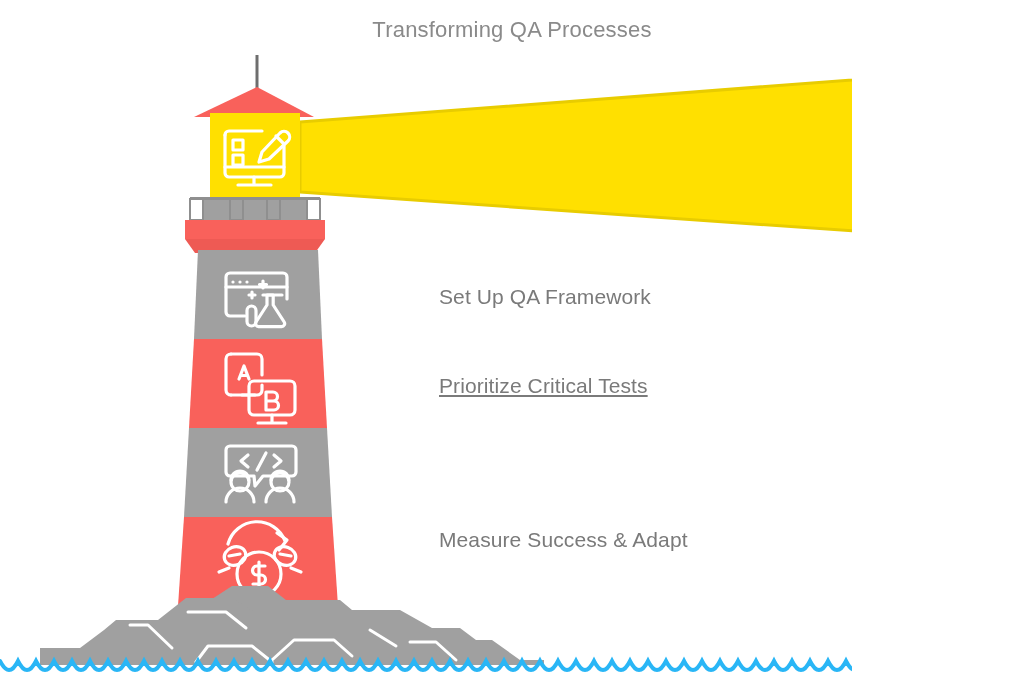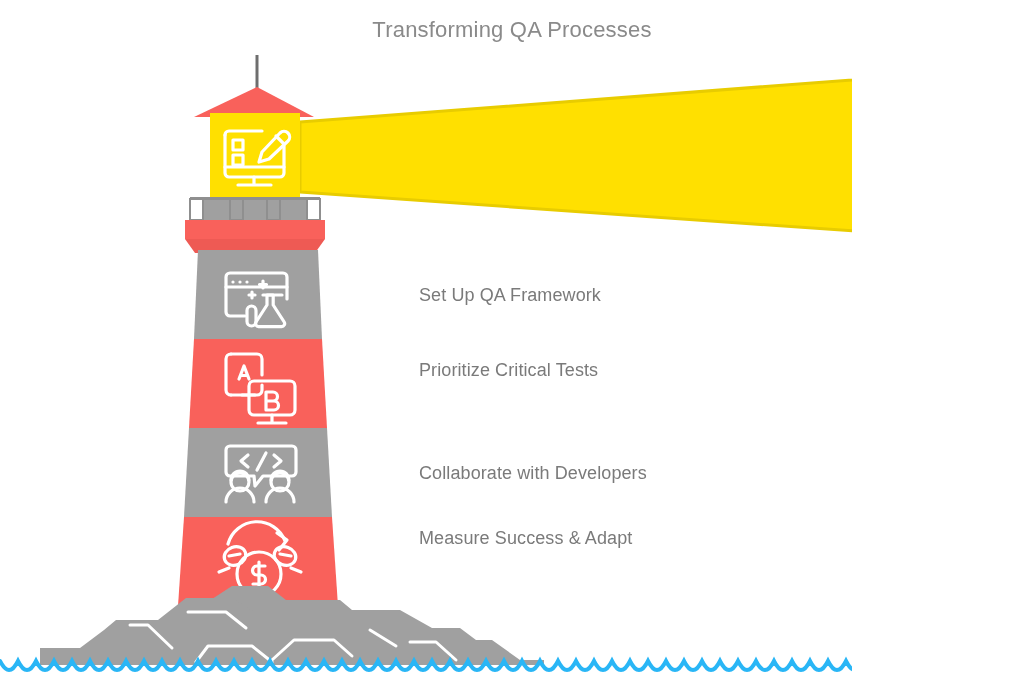--- a/index.html
+++ b/index.html
@@ -21,25 +21,26 @@
   #art {
     position: absolute;
     left: 0;
     top: 0;
     width: 1024px;
     height: 690px;
   }
   .label {
     position: absolute;
     font-family: "Liberation Sans", sans-serif;
-    font-size: 18px;
+    font-size: 21px;
     font-weight: 400;
     color: #7a7a7a;
     white-space: nowrap;
     letter-spacing: 0.1px;
+    margin-left: 20px;
   }
   #page-title {
     position: absolute;
     left: 0;
     top: 17px;
     width: 1024px;
     text-align: center;
     font-family: "Liberation Sans", sans-serif;
     font-size: 22px;
     font-weight: 400;
@@ -51,21 +52,21 @@
     left: 419px;
     top: 143px;
     font-family: "Liberation Sans", sans-serif;
     font-size: 21px;
     font-weight: 400;
     color: #ffffff;
     white-space: nowrap;
     letter-spacing: 0.1px;
   }
   .step-1 { left: 419px; top: 285px; }
-  .step-2 { left: 419px; top: 360px; }
+  .step-2 { left: 419px; top: 374px; text-decoration: underline; }
   .step-3 { left: 419px; top: 463px; }
   .step-4 { left: 419px; top: 528px; }
 </style>
 </head>
 <body>
 
 <div id="canvas">
 
   <svg id="art" viewBox="0 0 1024 690">
     <defs>
@@ -217,16 +218,15 @@
                q9,18 18,0 q9,18 18,0 q9,18 18,0 q9,18 18,0 q9,18 18,0 q9,18 18,0
                q9,18 18,0 q9,18 18,0 q9,18 18,0" fill="none" stroke="#29B6F6" stroke-width="4" stroke-linecap="round"></path>
     </g>
   </svg>
 
   <div id="page-title">Transforming QA Processes</div>
 
 
   <div class="label step-1">Set Up QA Framework</div>
   <div class="label step-2">Prioritize Critical Tests</div>
-  <div class="label step-3">Collaborate with Developers</div>
   <div class="label step-4">Measure Success &amp; Adapt</div>
 
 </div>
 
 </body></html>

